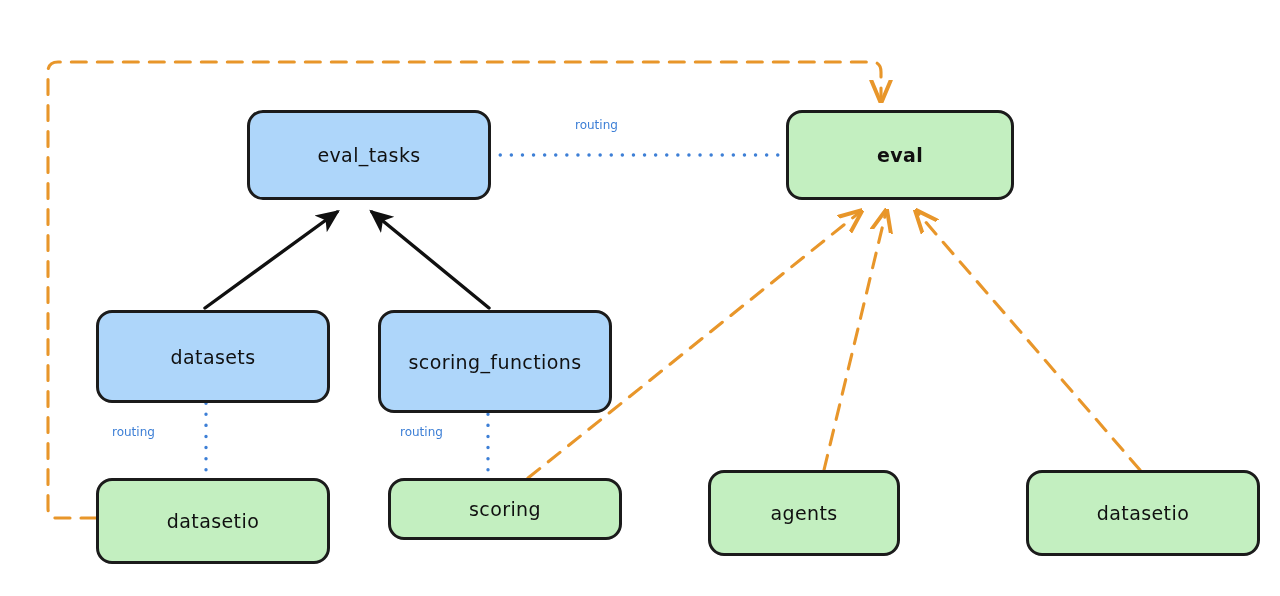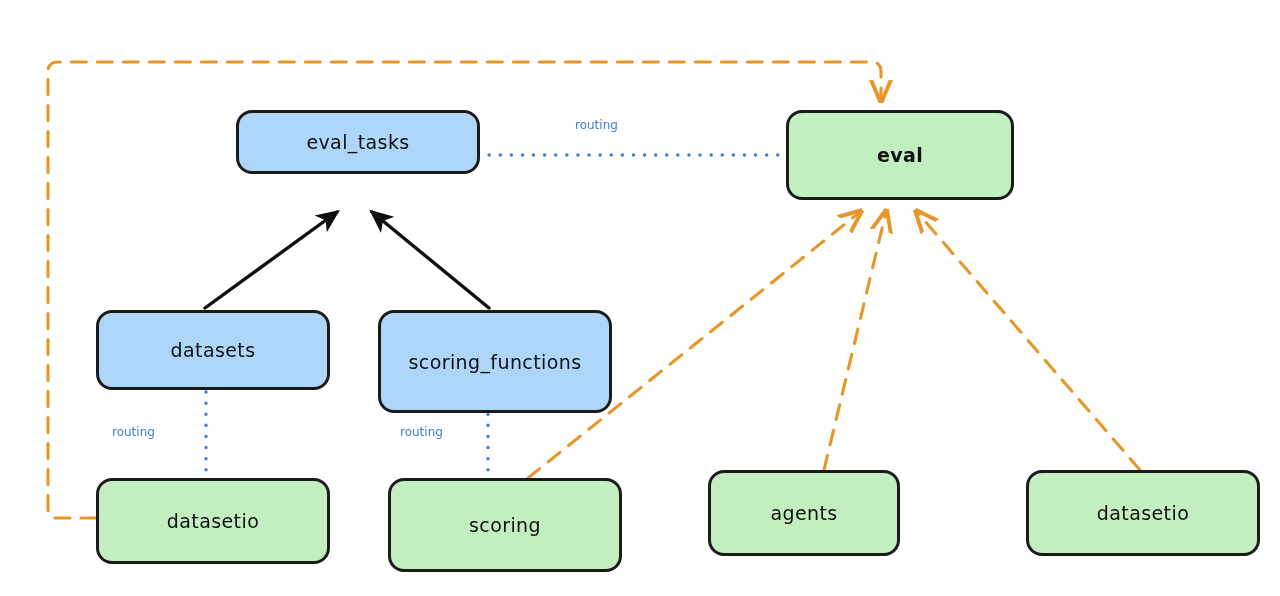--- a/index.html
+++ b/index.html
@@ -86,41 +86,41 @@
 
     <path d="M 489 308 L 372 212" fill="none" stroke="#101010" stroke-width="3.4" stroke-linecap="round" marker-end="url(#arrow-black)"></path>
 
     <path d="M 478 155 L 784 155" fill="none" stroke="#3d7fd6" stroke-width="3.4" stroke-dasharray="0.1 11" stroke-linecap="round"></path>
 
     <path d="M 206 392 L 206 477" fill="none" stroke="#3d7fd6" stroke-width="3.4" stroke-dasharray="0.1 11" stroke-linecap="round"></path>
 
     <path d="M 488 392 L 488 477" fill="none" stroke="#3d7fd6" stroke-width="3.4" stroke-dasharray="0.1 11" stroke-linecap="round"></path>
   </svg>
 
-  <div class="node node-api" style="left:236px; top:110px; width:244px; height:64px;align-items:center;">
+  <div class="node node-api" style="left:247px; top:110px; width:244px; height:90px;align-items:center;">
     <span class="node-label">eval_tasks</span>
   </div>
 
   <div class="node node-provider" style="left:786px; top:110px; width:228px; height:90px;font-weight:bold;">
     <span class="node-label">eval</span>
   </div>
 
-  <div class="node node-api" style="left:96px; top:310px; width:234px; height:80px;">
+  <div class="node node-api" style="left:96px; top:310px; width:234px; height:93px;">
     <span class="node-label">datasets</span>
   </div>
 
   <div class="node node-api" style="left:378px; top:310px; width:234px; height:103px;">
     <span class="node-label">scoring_functions</span>
   </div>
 
   <div class="node node-provider" style="left:96px; top:478px; width:234px; height:86px;">
     <span class="node-label">datasetio</span>
   </div>
 
-  <div class="node node-provider" style="left:388px; top:478px; width:234px; height:94px;">
+  <div class="node node-provider" style="left:388px; top:478px; width:234px; height:62px;">
     <span class="node-label">scoring</span>
   </div>
 
   <div class="node node-provider" style="left:708px; top:470px; width:192px; height:86px;">
     <span class="node-label">agents</span>
   </div>
 
   <div class="node node-provider" style="left:1026px; top:470px; width:234px; height:86px;">
     <span class="node-label">datasetio</span>
   </div>

